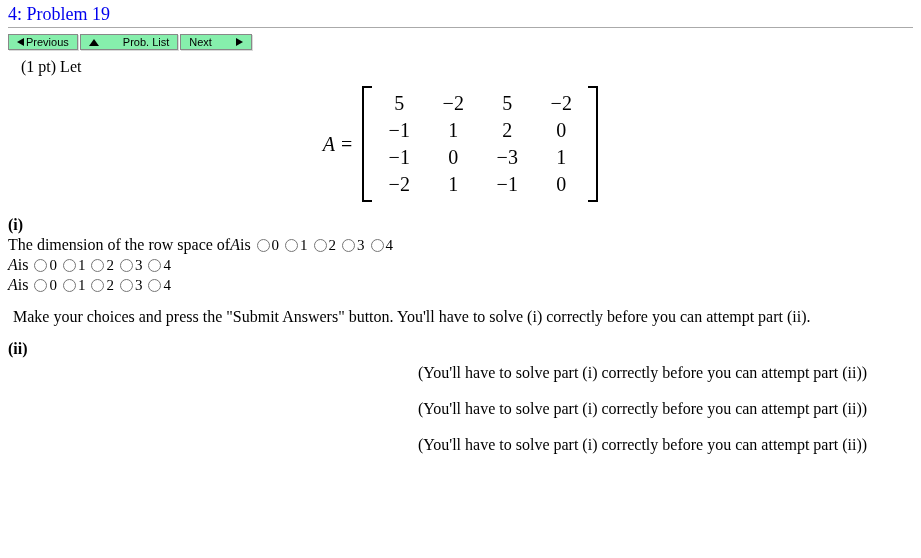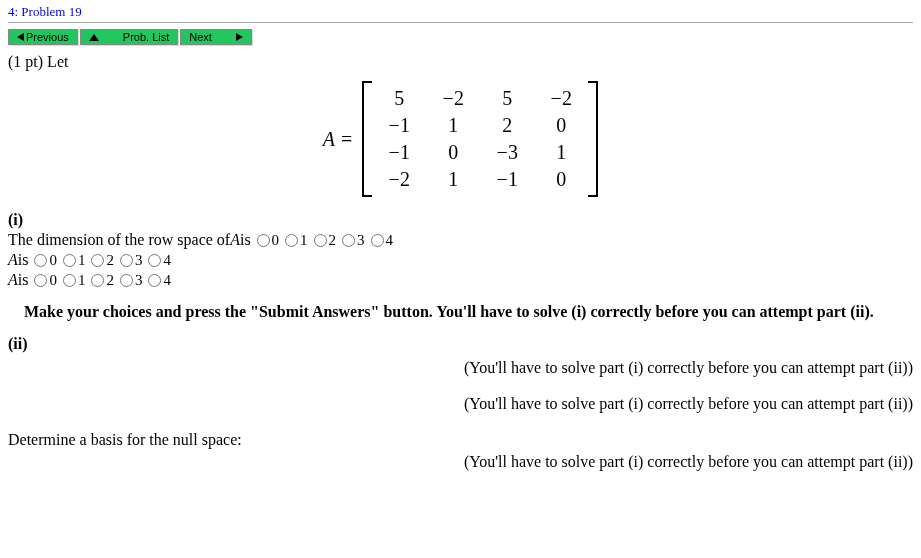--- a/index.html
+++ b/index.html
@@ -4,55 +4,55 @@
   <style>
     body {
       font-family: "Times New Roman", Times, serif;
       font-size: 16px;
       margin: 0;
       padding: 4px 8px;
       color: #000;
     }
     .title {
       color: #0000ee;
-      font-size: 13px;
+      font-size: 18px;
       margin: 0 0 2px 0;
     }
     hr.divider {
       border: none;
       border-top: 1px solid #aaa;
       margin: 2px 0 6px 0;
     }
     .nav-row {
       display: flex;
       gap: 0;
       margin-bottom: 8px;
     }
     .nav-btn {
       font-family: Arial, sans-serif;
       font-size: 11px;
-      background: #22c55e;
+      background: #86efac;
       border: 1px solid #888;
       padding: 1px 8px;
       display: inline-flex;
       align-items: center;
       gap: 2px;
       cursor: pointer;
       box-shadow: 1px 1px 0 rgba(0,0,0,0.15);
       color: #000;
     }
     .nav-btn + .nav-btn { margin-left: 2px; gap: 24px; }
     .tri-left, .tri-right, .tri-up {
       display: inline-block;
       width: 0; height: 0;
     }
     .tri-left  { border-top:4px solid transparent; border-bottom:4px solid transparent; border-right:7px solid #000; }
     .tri-right { border-top:4px solid transparent; border-bottom:4px solid transparent; border-left:7px solid #000; }
     .tri-up    { border-left:5px solid transparent; border-right:5px solid transparent; border-bottom:7px solid #000; }
-    .intro { margin: 8px 0 10px 0; }
+    .intro { margin: 8px 0 10px 13px; }
     .matrix-wrap {
       display: flex;
       justify-content: center;
       align-items: center;
       margin: 8px 0 14px 0;
       font-style: italic;
       font-size: 20px;
     }
     .matrix-wrap .eq { font-style: normal; margin: 0 6px; }
     .matrix {
@@ -78,24 +78,24 @@
       min-width: 38px;
       padding: 2px 8px;
       font-size: 20px;
     }
     .section-label { font-weight: bold; margin-top: 10px; }
     .dim-line { margin: 2px 0; display:flex; align-items:center; flex-wrap:wrap; }
     .ital { font-style: italic; }
     .radio-group { display: inline-flex; align-items: center; }
     .radio-group label { display: inline-flex; align-items: center; margin-left: 4px; font-size: 15px; }
     .radio-group input { margin: 0 2px 0 2px; }
-    .instruction-bold { font-weight: bold; margin: 14px 16px; }
+    .instruction-bold { font-weight: normal; margin: 14px 5px; }
     .basis-block { margin: 6px 0 10px 0; }
     .basis-msg {
-      text-align: right;
+      text-align: left;
       margin: 4px 0 18px 0;
       padding-left: 410px;
     }
   </style>
 </head>
 <body>
 
 <div class="title">4: Problem 19</div>
 <hr class="divider">
 
@@ -244,15 +244,14 @@
 
 <div class="basis-block">
   <div class="basis-msg">(You'll have to solve part (i) correctly before you can attempt part (ii))</div>
 </div>
 
 <div class="basis-block">
   <div class="basis-msg">(You'll have to solve part (i) correctly before you can attempt part (ii))</div>
 </div>
 
 <div class="basis-block">
-  <div>Determine a basis for the null space:</div>
   <div class="basis-msg">(You'll have to solve part (i) correctly before you can attempt part (ii))</div>
 </div>
 
 </body></html>

